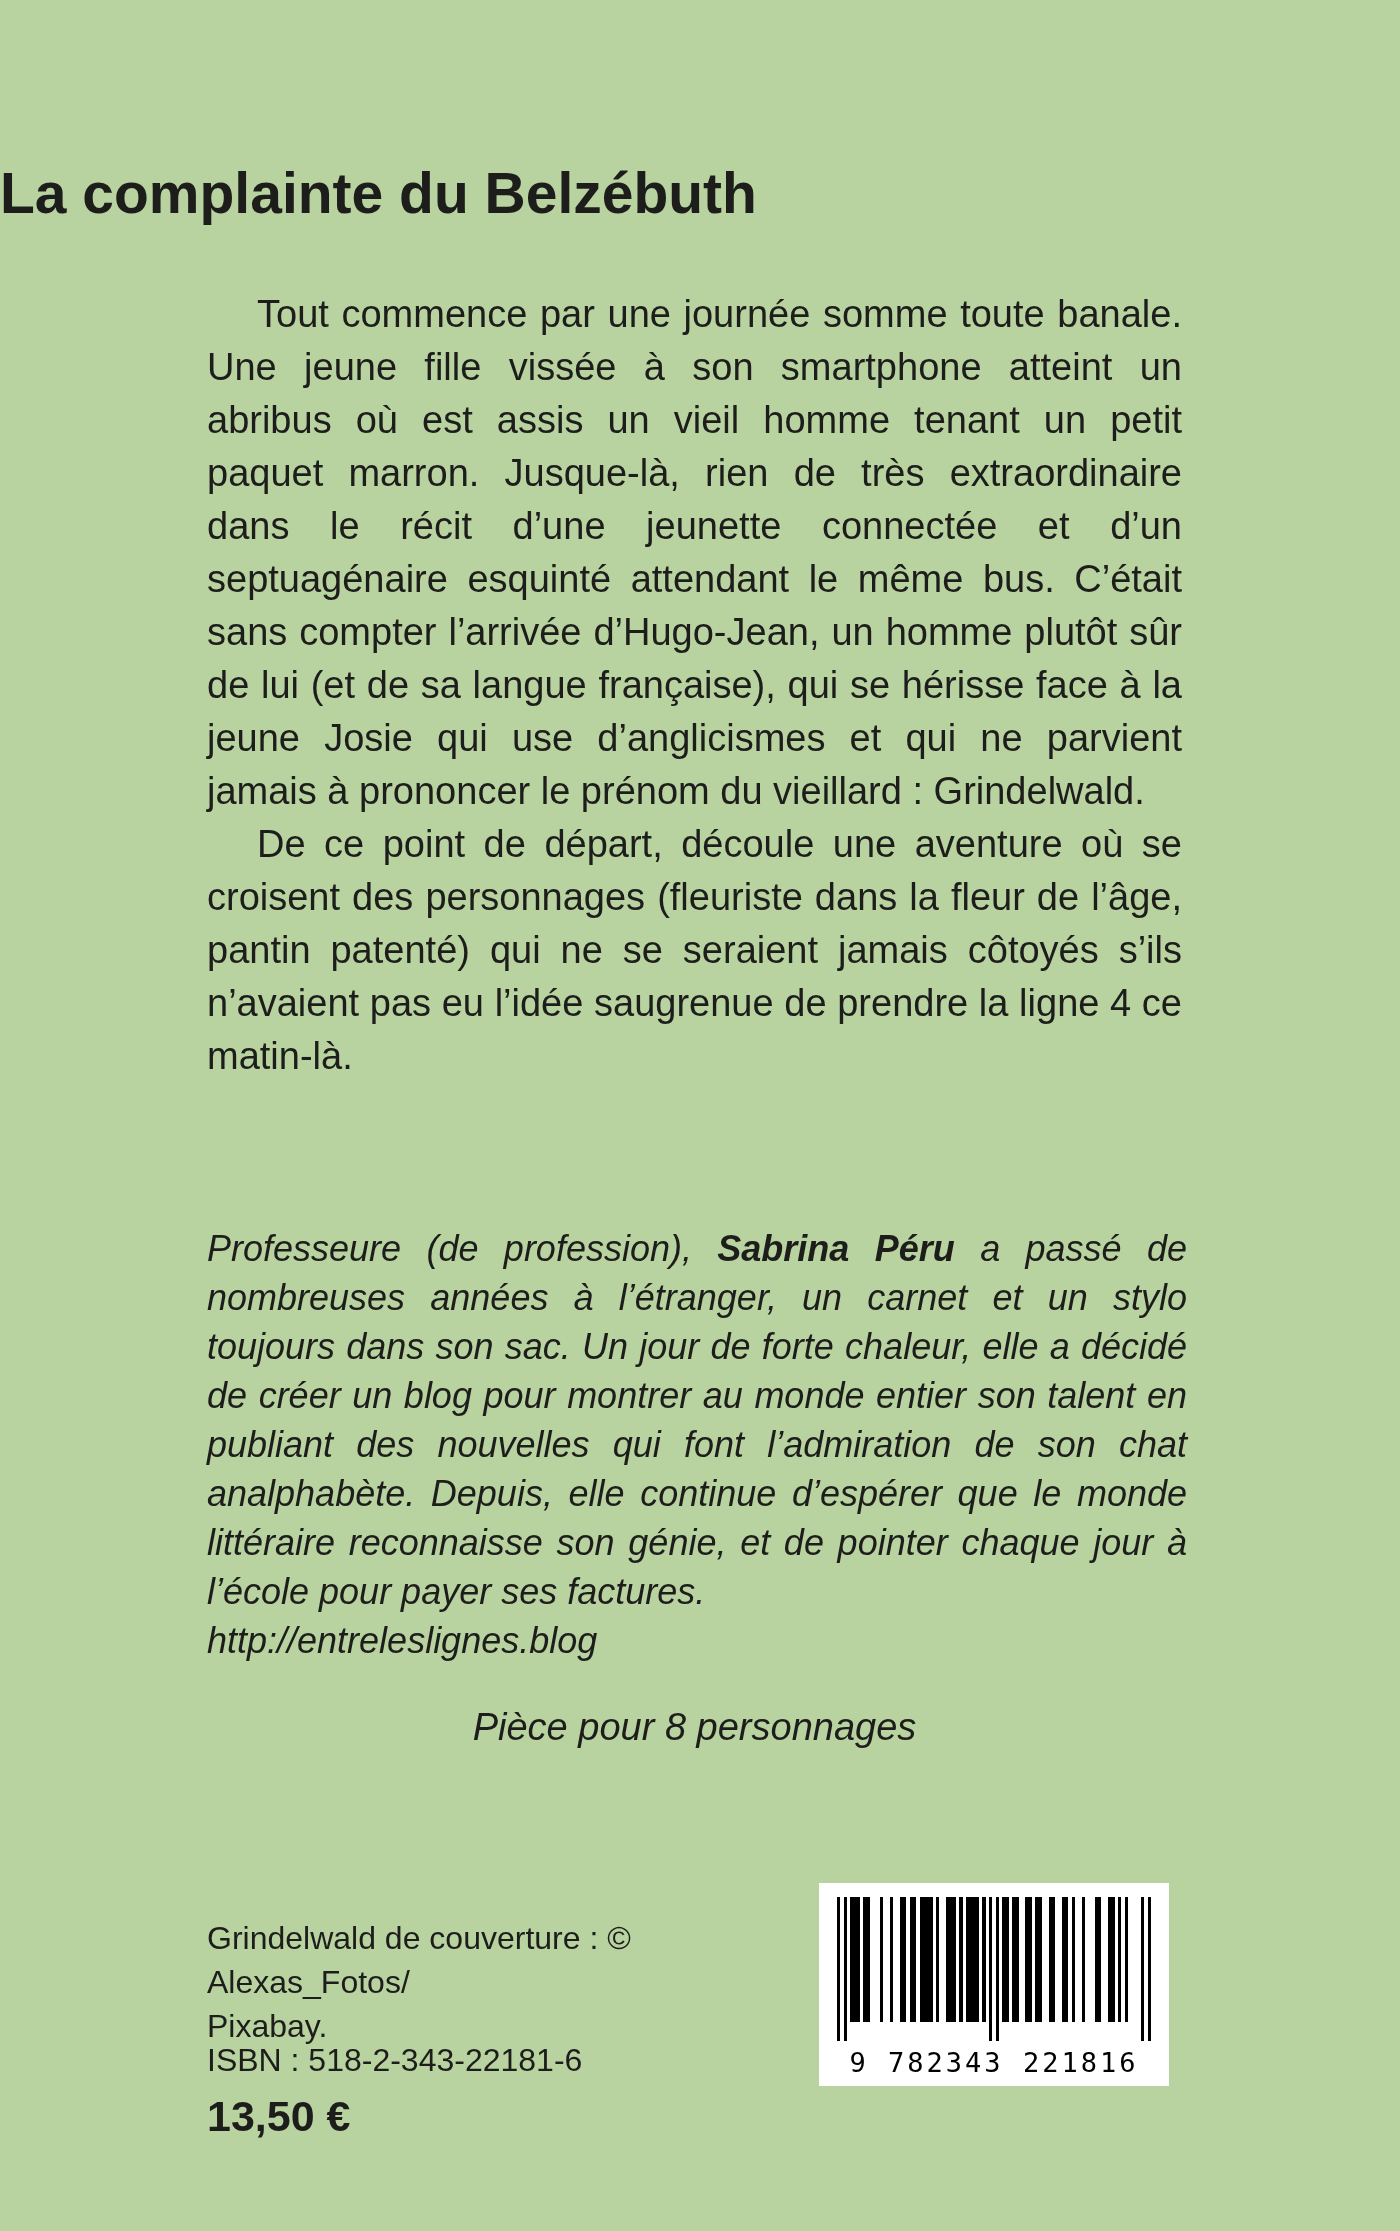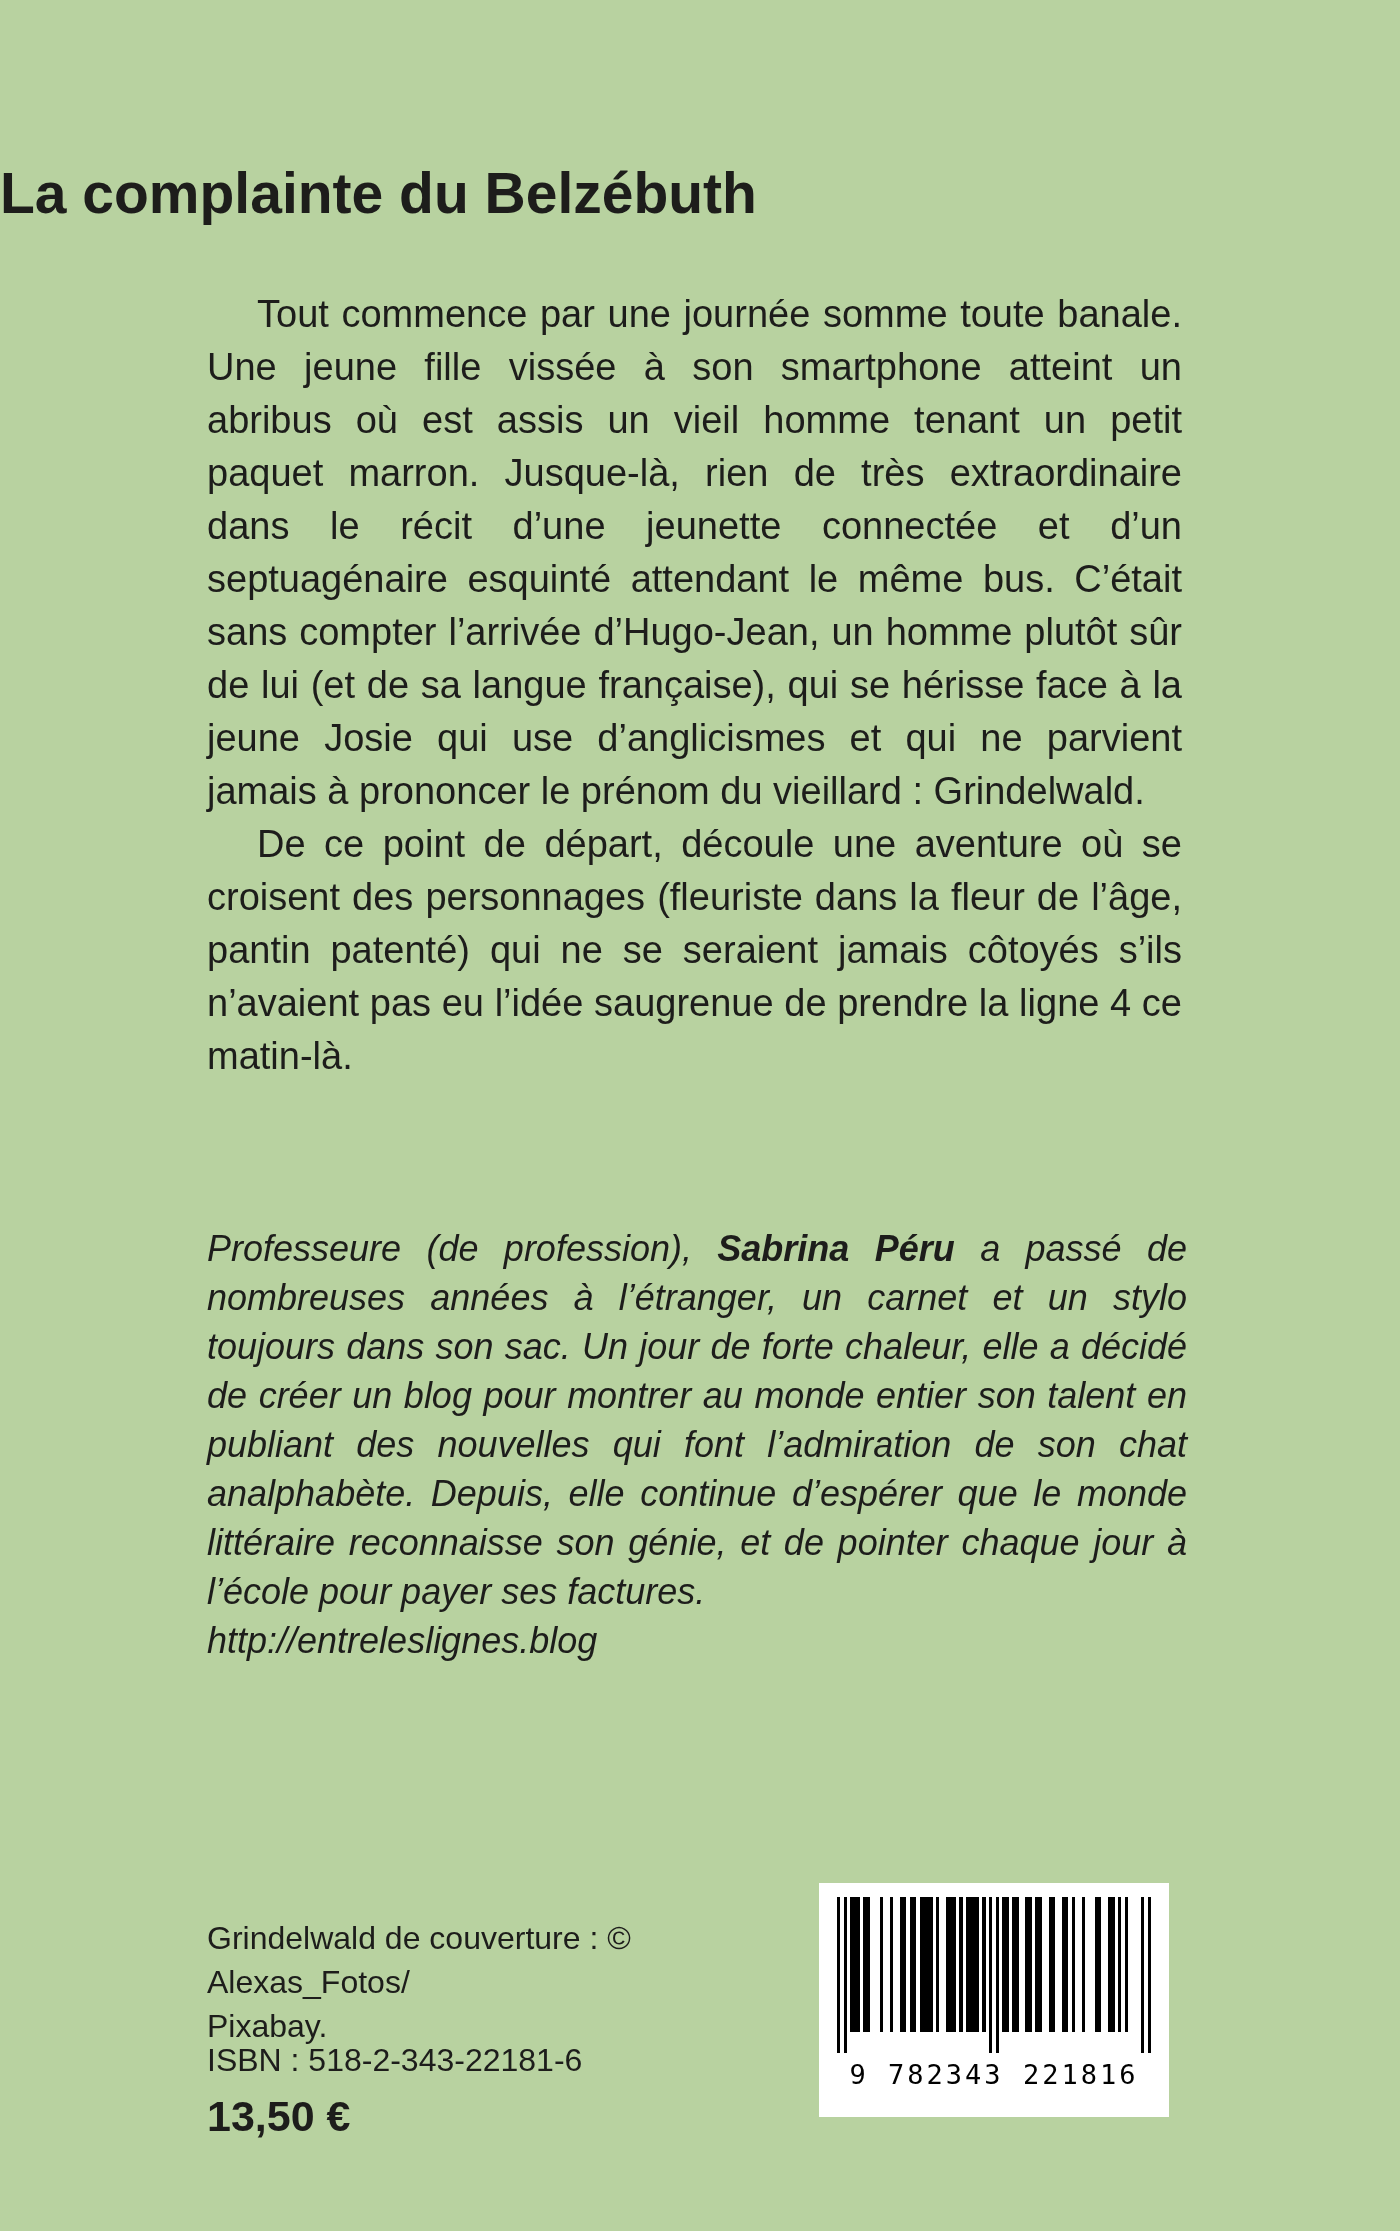--- a/index.html
+++ b/index.html
@@ -73,21 +73,21 @@
     top: 2092px;
     left: 207px;
     font-size: 43px;
     font-weight: bold;
   }
   .barcode-box {
     position: absolute;
     left: 819px;
     top: 1883px;
     width: 350px;
-    height: 234px;
+    height: 203px;
     background: #ffffff;
     box-sizing: border-box;
     padding: 14px 18px 8px 18px;
     display: flex;
     flex-direction: column;
     align-items: center;
   }
   .barcode-bars {
     width: 100%;
     height: 156px;
@@ -113,20 +113,21 @@
   <div class="synopsis">
     <p>Tout commence par une journée somme toute banale. Une jeune fille vissée à son smartphone atteint un abribus où est assis un vieil homme tenant un petit paquet marron. Jusque-là, rien de très extraordinaire dans le récit d’une jeunette connectée et d’un septuagénaire esquinté attendant le même bus. C’était sans compter l’arrivée d’Hugo-Jean, un homme plutôt sûr de lui (et de sa langue française), qui se hérisse face à la jeune Josie qui use d’anglicismes et qui ne parvient jamais à prononcer le prénom du vieillard : Grindelwald.</p>
     <p>De ce point de départ, découle une aventure où se croisent des personnages (fleuriste dans la fleur de l’âge, pantin patenté) qui ne se seraient jamais côtoyés s’ils n’avaient pas eu l’idée saugrenue de prendre la ligne 4 ce matin-là.</p>
   </div>
 
   <div class="bio">
     <p><span>Professeure (de profession), </span><span class="author-name">Sabrina Péru</span><span> a passé de nombreuses années à l’étranger, un carnet et un stylo toujours dans son sac. Un jour de forte chaleur, elle a décidé de créer un blog pour montrer au monde entier son talent en publiant des nouvelles qui font l’admiration de son chat analphabète. Depuis, elle continue d’espérer que le monde littéraire reconnaisse son génie, et de pointer chaque jour à l’école pour payer ses factures.</span></p>
     <p class="url-line">http://entreleslignes.blog</p>
   </div>
 
+  <div class="piece-line">Pièce pour 8 personnages</div>
 
   <div class="credits">
     <div>Grindelwald de couverture : © Alexas_Fotos/</div>
     <div>Pixabay.</div>
   </div>
 
   <div class="isbn">ISBN : 518-2-343-22181-6</div>
 
   <div class="price">13,50 €</div>
 

